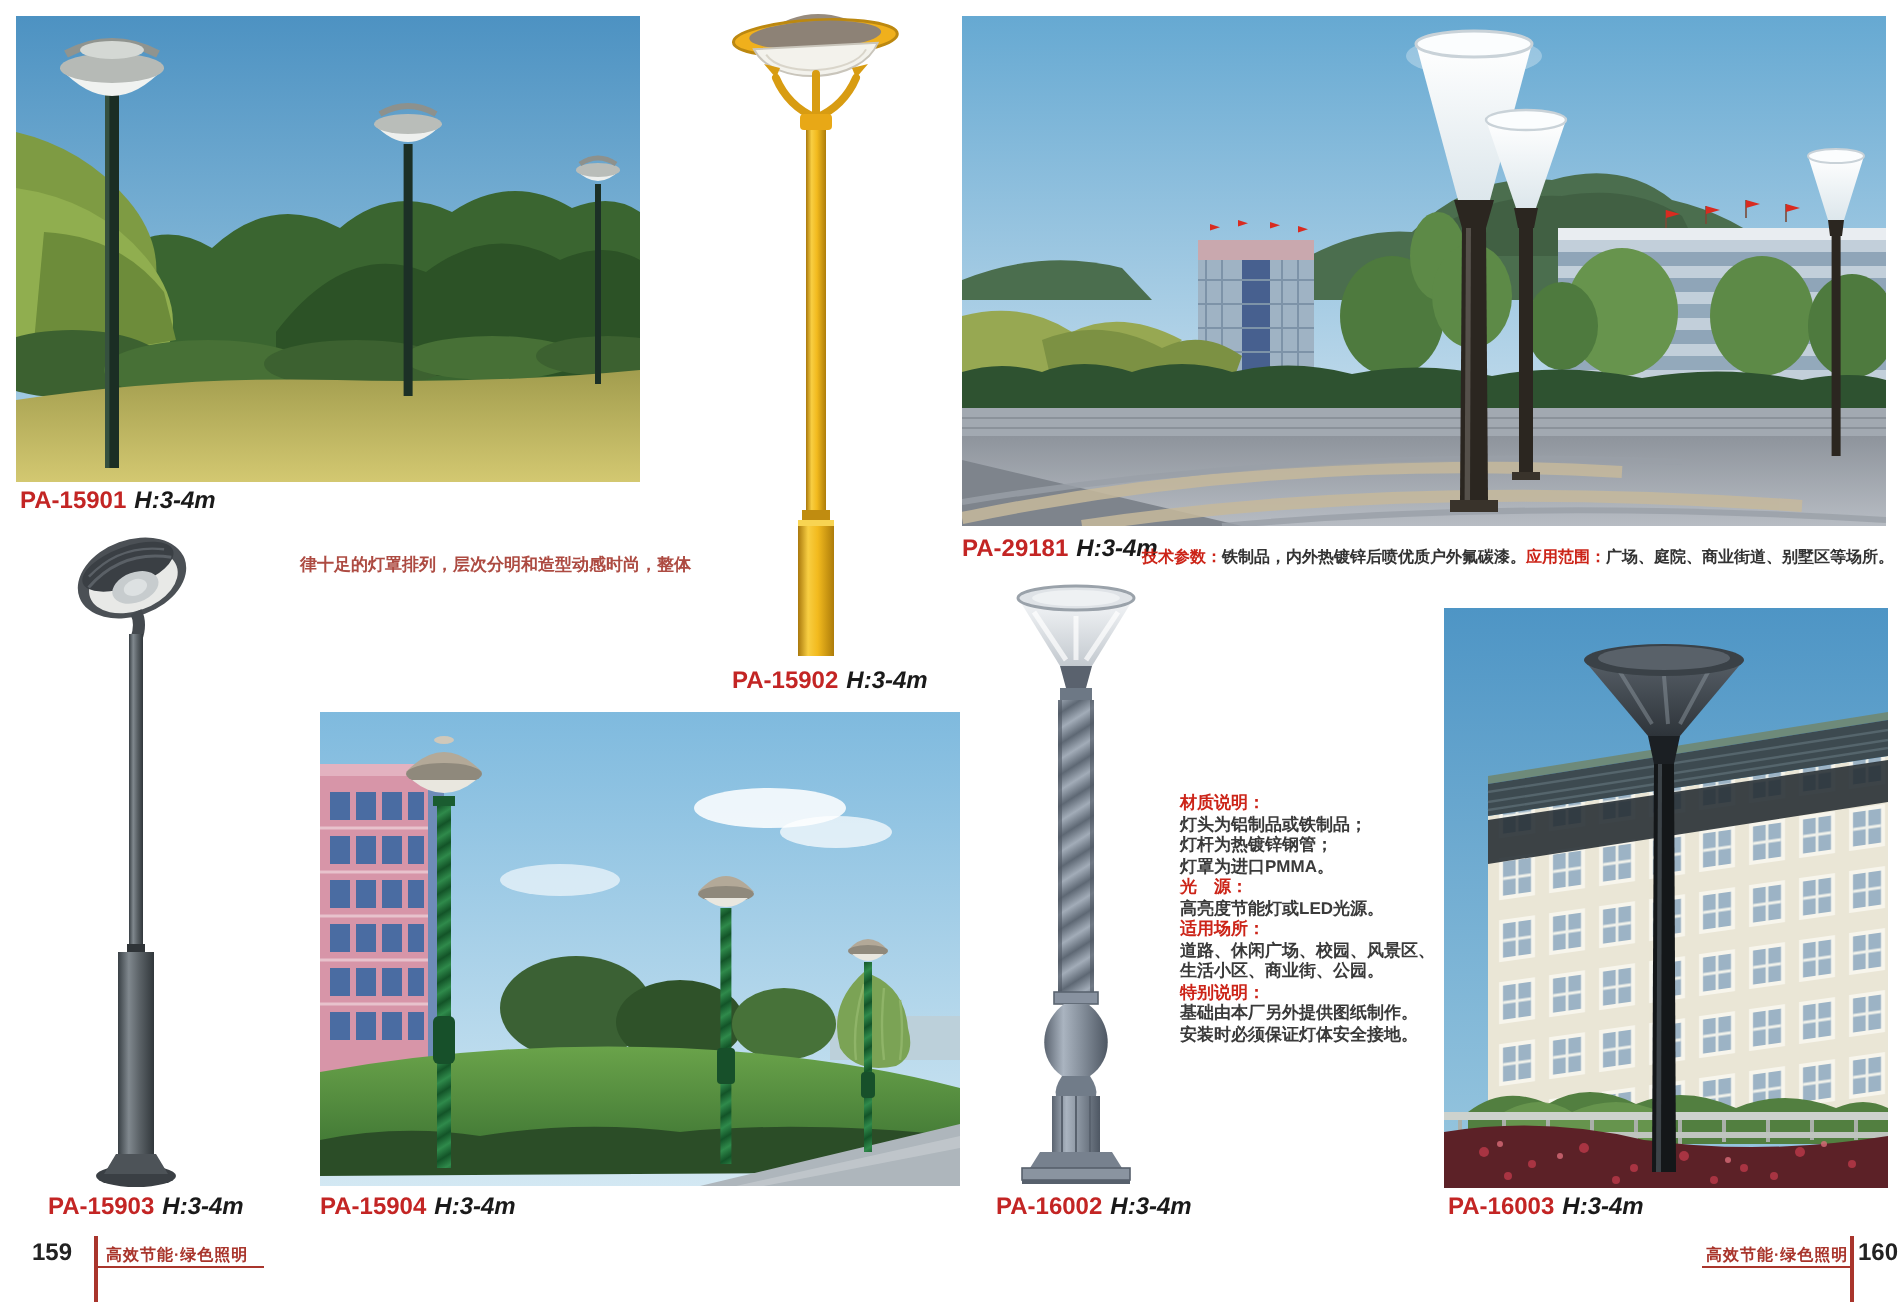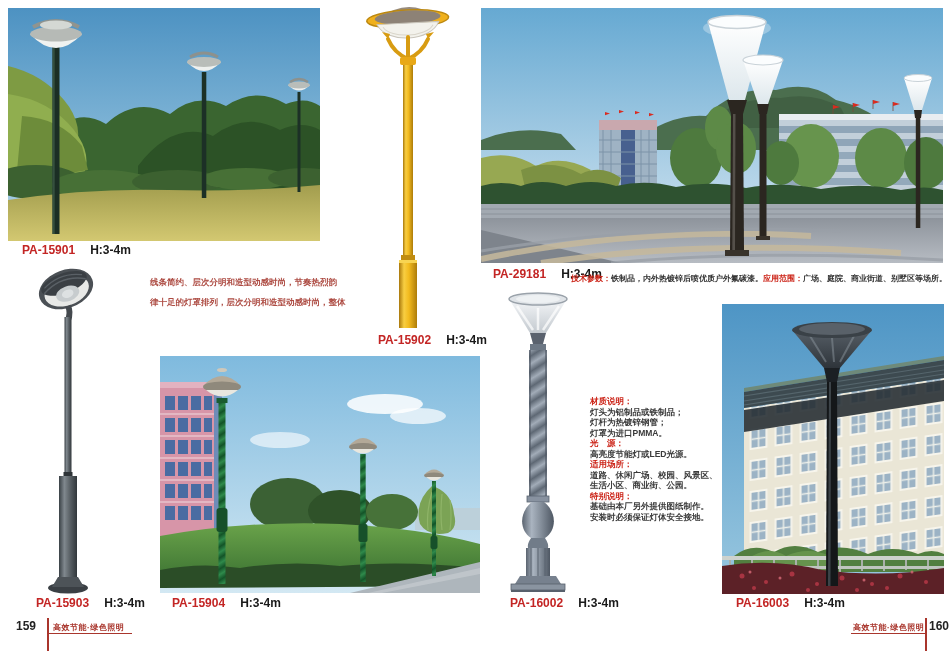--- a/index.html
+++ b/index.html
@@ -2,22 +2,22 @@
 <html><head>
 <meta charset="utf-8">
 <style>
   * { margin:0; padding:0; box-sizing:border-box; }
   html,body { width:950px; height:656px; }
   body { background:#ffffff; font-family:"Liberation Sans", sans-serif; position:relative; overflow:hidden; }
   .photo { position:absolute; overflow:hidden; }
   .photo svg, .shot svg { display:block; width:100%; height:100%; }
   .shot { position:absolute; }
   .plabel { position:absolute; font-size:12px; font-weight:bold; white-space:nowrap; }
-  .plabel .model { color:#c32524;margin-left:12px; }
-  .plabel .ht { color:#1a1a1a; margin-left:15px; }
+  .plabel .model { color:#c32524; }
+  .plabel .ht { color:#1a1a1a; margin-left:4px;font-style:italic; }
   .design-note { position:absolute; left:150px; top:272px; width:205px;
                  font-size:8.5px; line-height:20px; font-weight:bold; color:#ad4b42; }
   .technote { position:absolute; left:571px; top:273px; font-size:8px; color:#333; white-space:nowrap; font-weight:bold; }
   .technote .em { color:#cc2418; }
   .material-note { position:absolute; left:590px; top:396px; width:134px;
                    font-size:8.5px; line-height:10.5px; color:#3a3a3a; font-weight:bold; }
   .material-note .mline.em { color:#cc2418; }
   .pageno { position:absolute; font-size:12px; font-weight:bold; color:#222; }
   .slogan { position:absolute; font-size:8px; font-weight:bold; color:#a9352c; letter-spacing:.5px; white-space:nowrap; }
   .vline { position:absolute; width:2px; height:33px; background:#a9352c; }
@@ -73,21 +73,20 @@
 <ellipse cx="48" cy="17" rx="16" ry="4.5" fill="#d4d8d4"></ellipse>
 </g>
 </svg>
 </div>
 
 <div class="plabel" style="left:10px;top:243px">
   <span class="model">PA-15901</span><span class="ht">H:3-4m</span>
 </div>
 
 <div class="design-note">
-  <div>线条简约、层次分明和造型动感时尚，节奏热烈韵</div>
   <div>律十足的灯罩排列，层次分明和造型动感时尚，整体</div>
 </div>
 
 <div class="shot" style="left:350px;top:5px;width:130px;height:326px">
 <svg viewBox="0 0 130 326">
 <defs>
 <linearGradient id="ypole" x1="0" y1="0" x2="1" y2="0">
 <stop offset="0" stop-color="#a9780c"></stop>
           <stop offset="0.28" stop-color="#f8ce42"></stop>
           <stop offset="0.55" stop-color="#f2ba1e"></stop>

